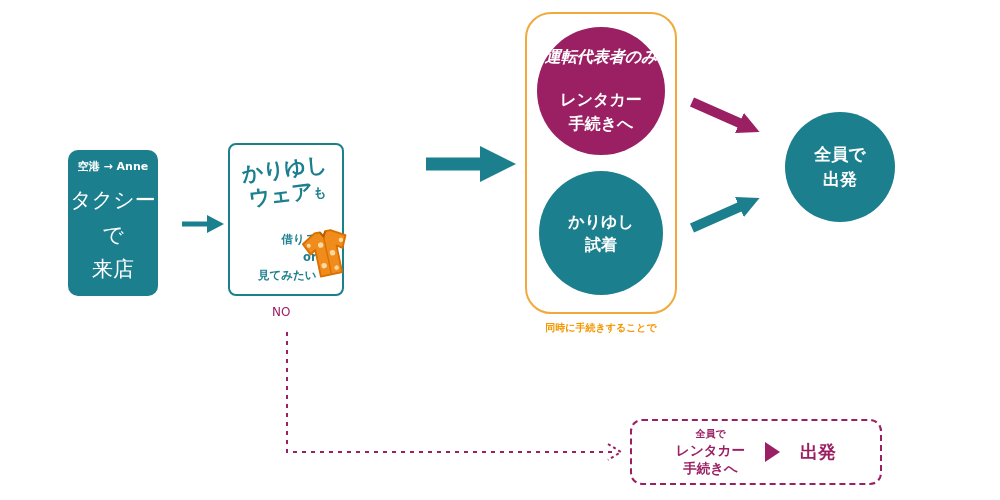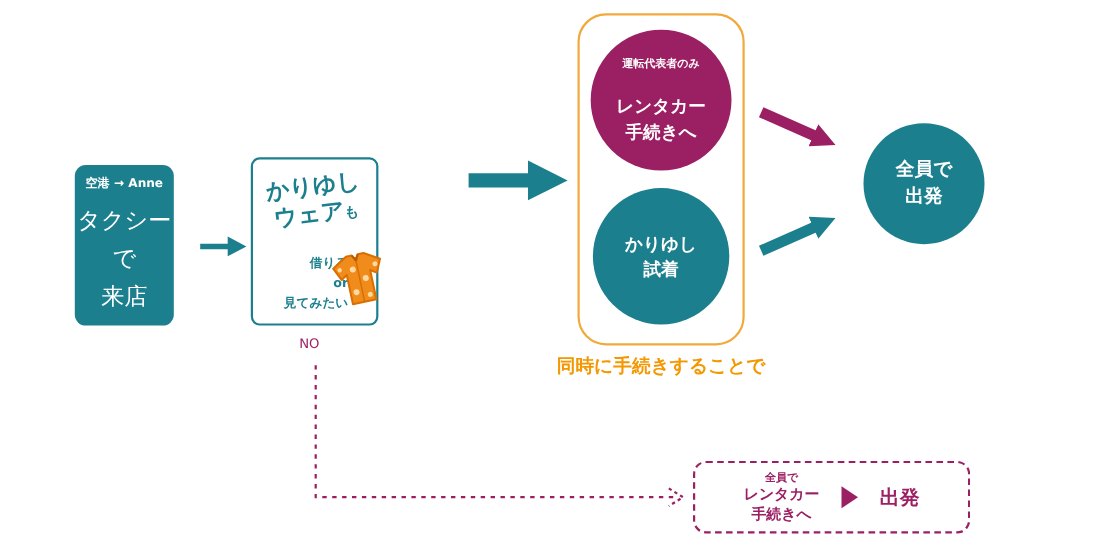--- a/index.html
+++ b/index.html
@@ -34,26 +34,26 @@
   .yes-label{position:absolute;left:357px;top:146px;color:var(--teal);font-size:30px;font-weight:bold;letter-spacing:1px;}
   .no-label{position:absolute;left:272px;top:305px;color:var(--magenta);font-size:12px;}
 
   
   .parallel-box{position:absolute;left:525px;top:12px;width:152px;height:302px;border:2px solid var(--orange_border);
     border-radius:26px;box-sizing:border-box;background:#fff;}
   .circle{position:absolute;border-radius:50%;color:#fff;display:flex;flex-direction:column;align-items:center;
     justify-content:center;text-align:center;font-weight:bold;}
   .circle-magenta{left:10px;top:13px;width:128px;height:128px;background:var(--magenta);}
   .circle-teal{left:12px;top:157px;width:124px;height:124px;background:var(--teal);}
-  .circle-sub{font-size:10px;margin-bottom:20px;}
+  .circle-sub{font-size:16px;margin-bottom:20px;font-style:italic;}
   .circle-main{font-size:16px;line-height:1.45;}
   .circle-main span{display:block;}
 
   .caption1{position:absolute;left:491px;top:321px;width:220px;text-align:center;color:var(--orange);
-    font-size:17px;font-weight:bold;}
+    font-size:10px;font-weight:bold;}
   .caption2{position:absolute;left:491px;top:344px;width:220px;text-align:center;color:var(--orange);
     font-size:20px;font-weight:bold;}
 
   
   .end-circle{position:absolute;left:785px;top:112px;width:110px;height:110px;background:var(--teal);
     border-radius:50%;color:#fff;display:flex;flex-direction:column;align-items:center;justify-content:center;
     text-align:center;font-weight:bold;font-size:17px;line-height:1.5;}
 
   
   .no-box{position:absolute;left:630px;top:419px;width:252px;height:66px;border:2px dashed var(--magenta);

